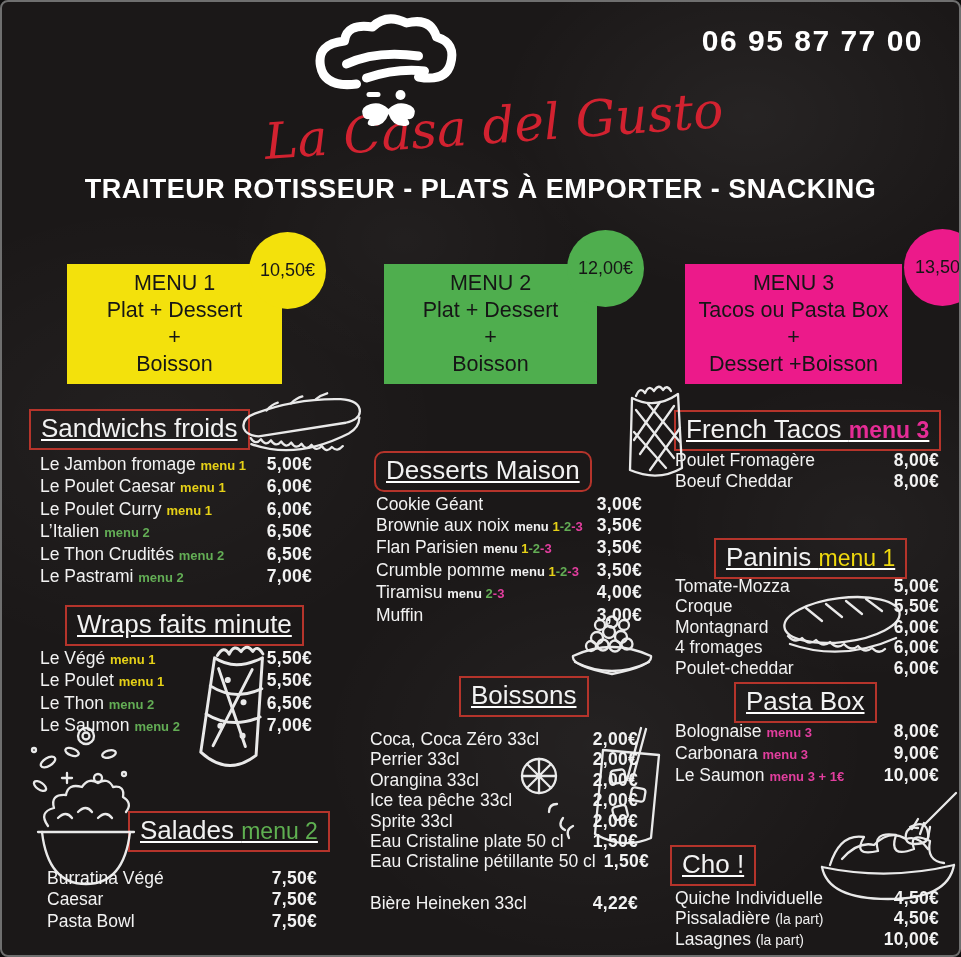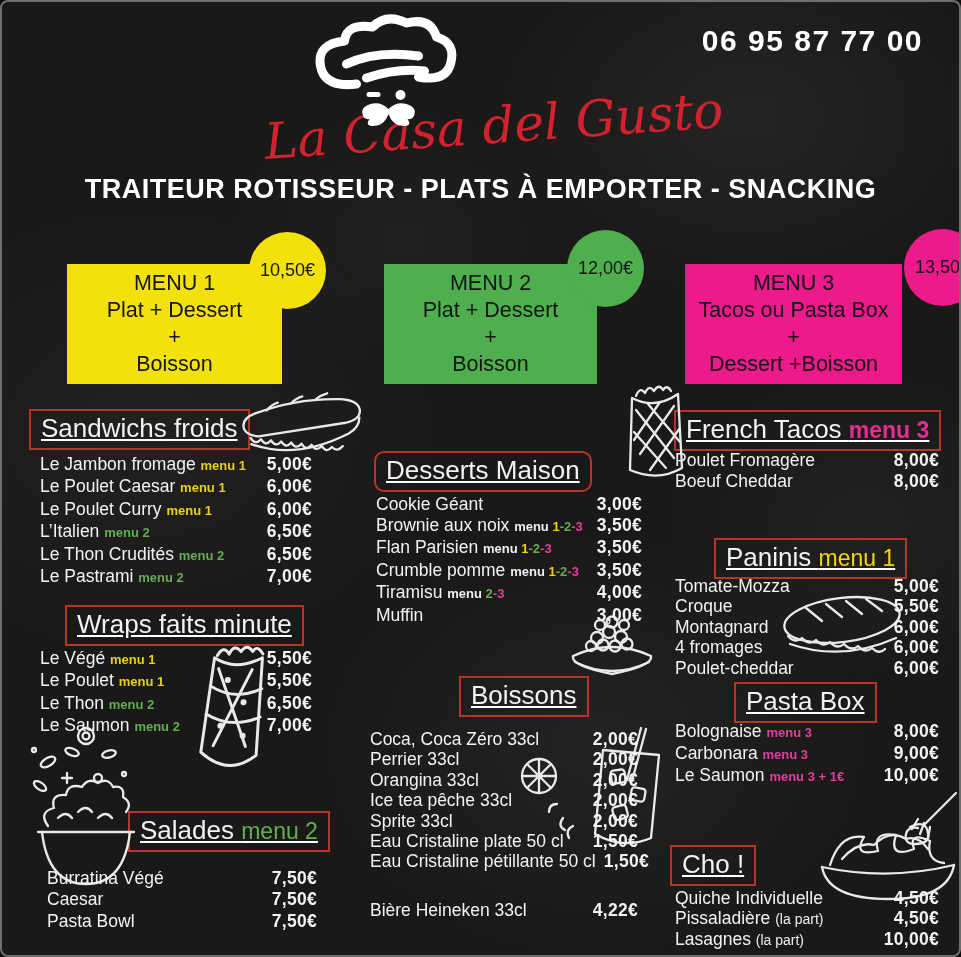--- a/index.html
+++ b/index.html
@@ -49,21 +49,21 @@
   #t-boissons{left:457px;top:674px;}
   #t-tacos{left:672px;top:408px;}
   #t-paninis{left:712px;top:536px;}
   #t-pasta{left:732px;top:680px;}
   #t-cho{left:668px;top:843px;}
   
   .rows{position:absolute;line-height:21.4px;z-index:2;}
   .row{display:flex;justify-content:space-between;align-items:baseline;font-size:17.5px;color:#f2f2f2;}
   .row .name{white-space:nowrap;}
   .row .price{font-weight:700;letter-spacing:.3px;margin-left:8px;}
-  .row.gap{margin-top:28px;}
+  .row.gap{margin-top:21px;}
   #r-sandwichs{left:38px;top:452px;width:272px;}
   #r-wraps{left:38px;top:646px;width:272px;}
   #r-salades{left:45px;top:866px;width:270px;}
   #r-desserts{left:374px;top:492px;width:266px;line-height:20.5px;}
   #r-boissons{left:368px;top:727px;width:268px;line-height:20.4px;}
   #r-tacos{left:673px;top:448px;width:264px;}
   #r-paninis{left:673px;top:574px;width:264px;line-height:20.4px;}
   #r-pasta{left:673px;top:719px;width:264px;line-height:20px;}
   #r-cho{left:673px;top:886px;width:264px;line-height:20px;}
   

